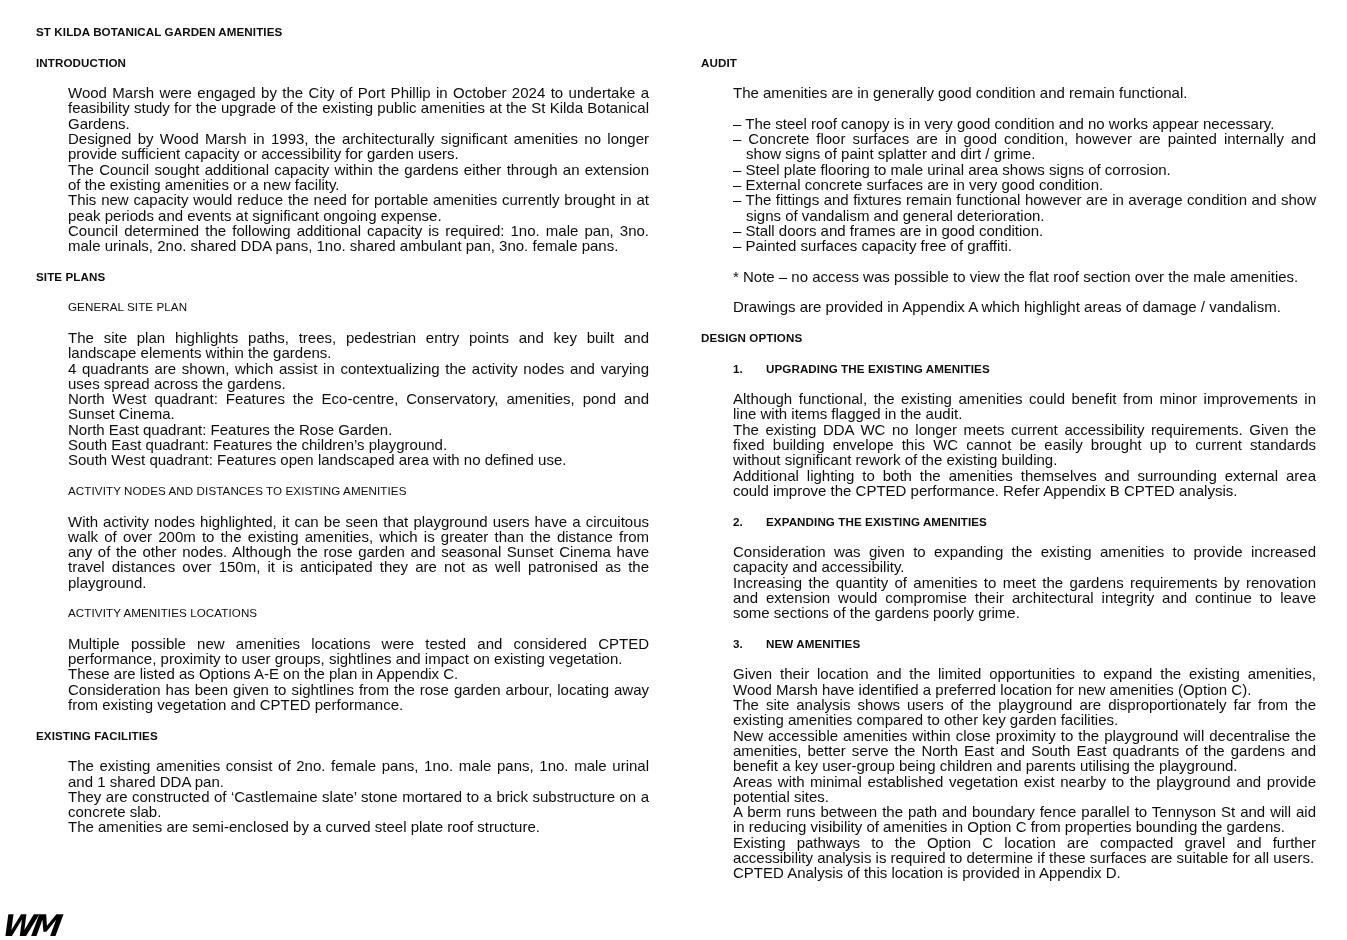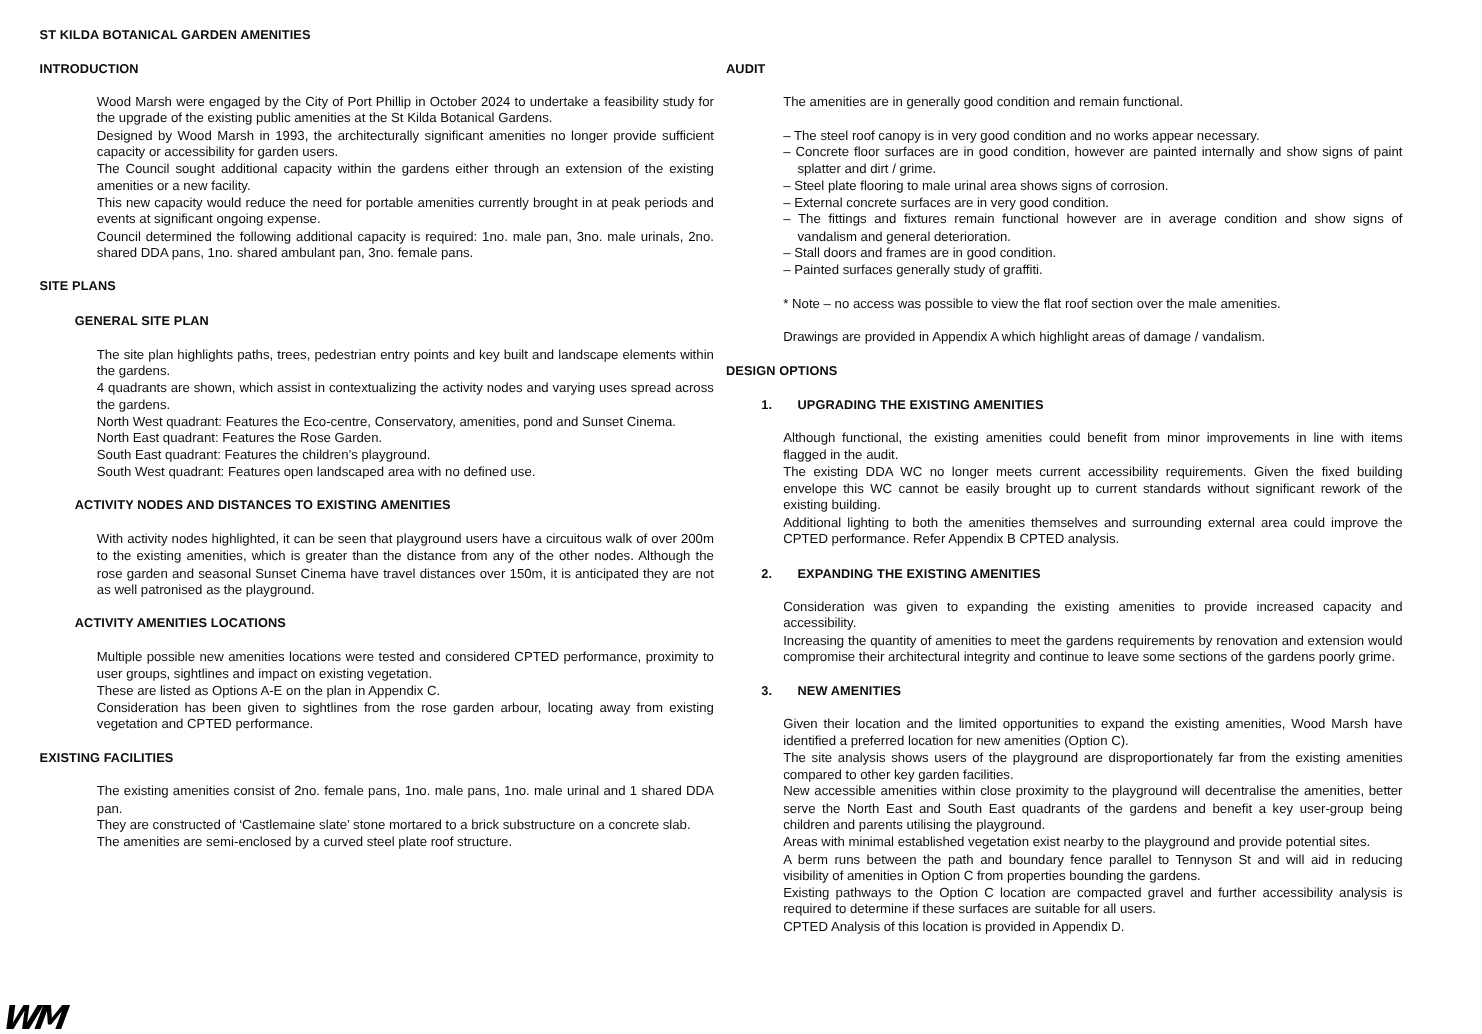--- a/index.html
+++ b/index.html
@@ -7,48 +7,48 @@
     position: relative;
     width: 1347px;
     height: 940px;
     background: #ffffff;
     font-family: "Liberation Sans", sans-serif;
     color: #0d0d0d;
     overflow: hidden;
   }
   .col { position: absolute; }
   .col-left  { top: 24px; left: 36px;  width: 613px; }
-  .col-right { top: 54.6px; left: 660px; width: 615px; }
+  .col-right { top: 54.6px; left: 701px; width: 615px; }
 
   .sec { margin: 0 0 15.3px 0; }
   .h1 {
     font-weight: bold;
     font-size: 11.6px;
     line-height: 15.3px;
     letter-spacing: 0.1px;
   }
   .h2 {
-    font-weight: bold;
+    font-weight: normal;
     font-size: 11.6px;
     line-height: 15.3px;
     letter-spacing: 0.1px;
     margin-left: 32px;
   }
   .numhead {
     display: flex;
     font-weight: bold;
     font-size: 11.6px;
     line-height: 15.3px;
     letter-spacing: 0.1px;
     margin-left: 32px;
   }
   .numhead .num { width: 33px; flex: none; }
   .bodyblock {
-    margin-left: 52px;
-    font-size: 12px;
+    margin-left: 32px;
+    font-size: 15px;
     line-height: 15.3px;
   }
   .bodyblock p {
     margin: 0;
     text-align: justify;
   }
   .bodyblock p.bullet {
     padding-left: 13px;
     text-indent: -13px;
   }
@@ -113,21 +113,21 @@
       <div class="sec bodyblock">
         <p>The amenities are in generally good condition and remain functional.</p>
       </div>
       <div class="sec bodyblock">
         <p class="bullet">– The steel roof canopy is in very good condition and no works appear necessary.</p>
         <p class="bullet">– Concrete floor surfaces are in good condition, however are painted internally and show signs of paint splatter and dirt / grime.</p>
         <p class="bullet">– Steel plate flooring to male urinal area shows signs of corrosion.</p>
         <p class="bullet">– External concrete surfaces are in very good condition.</p>
         <p class="bullet">– The fittings and fixtures remain functional however are in average condition and show signs of vandalism and general deterioration.</p>
         <p class="bullet">– Stall doors and frames are in good condition.</p>
-        <p class="bullet">– Painted surfaces generally study of graffiti.</p>
+        <p class="bullet">– Painted surfaces capacity free of graffiti.</p>
       </div>
       <div class="sec bodyblock">
         <p>* Note – no access was possible to view the flat roof section over the male amenities.</p>
       </div>
       <div class="sec bodyblock">
         <p>Drawings are provided in Appendix A which highlight areas of damage / vandalism.</p>
       </div>
       <div class="sec h1">DESIGN OPTIONS</div>
       <div class="sec numhead">
         <span class="num">1.</span>

